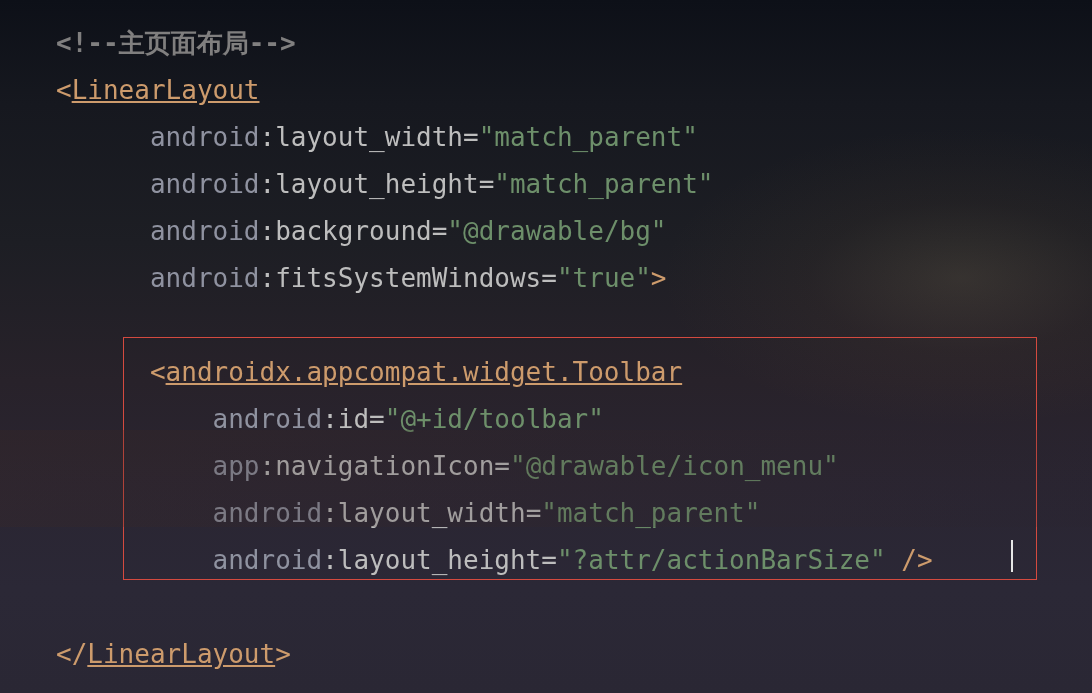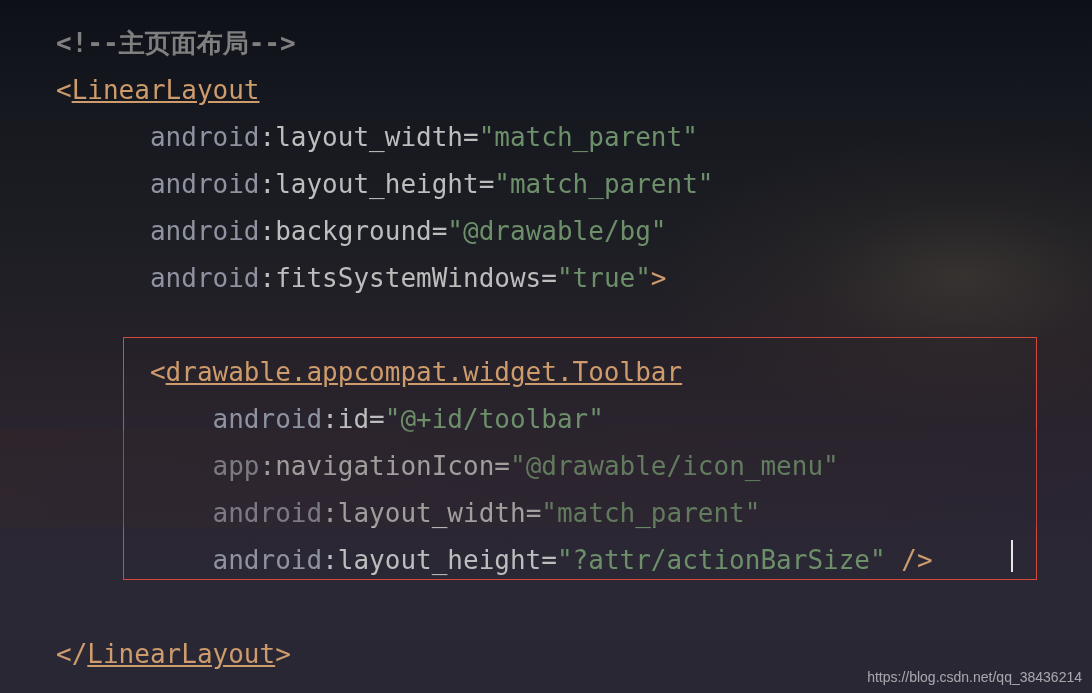--- a/index.html
+++ b/index.html
@@ -77,24 +77,23 @@
 
 <div class="bg">
 
   <div class="code-area"><span class="comment"><span>&lt;!--</span><span>主页面布局</span><span>--&gt;</span></span>
 <span class="brkt">&lt;</span><span class="tag">LinearLayout</span>
       <span class="ns">android</span><span class="punct">:</span><span class="attr">layout_width</span><span class="eq">=</span><span class="str">"match_parent"</span>
       <span class="ns">android</span><span class="punct">:</span><span class="attr">layout_height</span><span class="eq">=</span><span class="str">"match_parent"</span>
       <span class="ns">android</span><span class="punct">:</span><span class="attr">background</span><span class="eq">=</span><span class="str">"@drawable/bg"</span>
       <span class="ns">android</span><span class="punct">:</span><span class="attr">fitsSystemWindows</span><span class="eq">=</span><span class="str">"true"</span><span class="brkt">&gt;</span>
 
-      <span class="brkt">&lt;</span><span class="tag">drawable.appcompat.widget.Toolbar</span>
+      <span class="brkt">&lt;</span><span class="tag">androidx.appcompat.widget.Toolbar</span>
           <span class="ns">android</span><span class="punct">:</span><span class="attr">id</span><span class="eq">=</span><span class="str">"@+id/toolbar"</span>
           <span class="ns">app</span><span class="punct">:</span><span class="attr">navigationIcon</span><span class="eq">=</span><span class="str">"@drawable/icon_menu"</span>
           <span class="ns">android</span><span class="punct">:</span><span class="attr">layout_width</span><span class="eq">=</span><span class="str">"match_parent"</span>
           <span class="ns">android</span><span class="punct">:</span><span class="attr">layout_height</span><span class="eq">=</span><span class="str">"?attr/actionBarSize"</span><span class="brkt"> /&gt;</span>
 
 <span class="brkt">&lt;/</span><span class="tag">LinearLayout</span><span class="brkt">&gt;</span></div>
 
   <div class="highlight-box"></div>
   <div class="caret"></div>
-  <div class="watermark">https://blog.csdn.net/qq_38436214</div>
 </div>
 
 </body></html>

